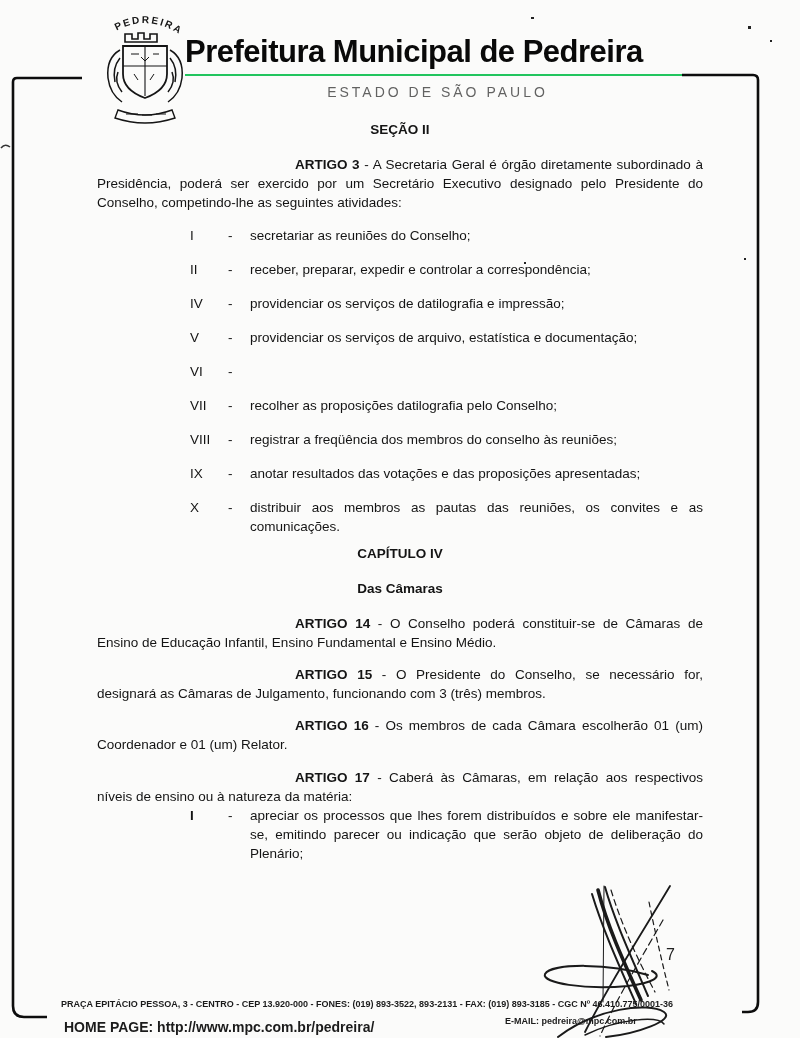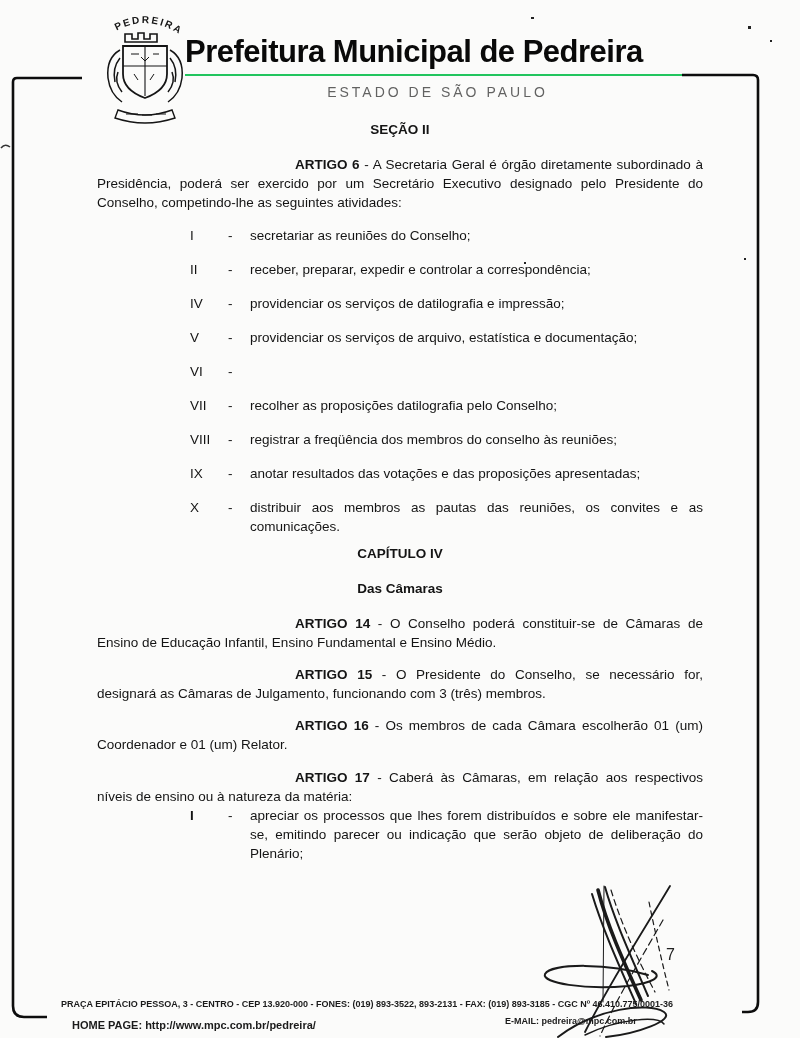--- a/index.html
+++ b/index.html
@@ -34,22 +34,22 @@
   .li-text{flex:1;text-align:justify;}
   .chapter-gap{margin-top:8px;}
   .tight{margin-bottom:8px;}
   
   .page-number{position:absolute;left:666px;top:946px;font-size:16px;color:#222;}
   .footer-line1{
     position:absolute;left:61px;top:999px;width:700px;
     font-size:9px;font-weight:700;white-space:nowrap;color:#1b1b1b;
   }
   .footer-line2a{
-    position:absolute;left:72px;top:1019px;
-    font-size:11px;font-weight:700;white-space:nowrap;color:#1b1b1b;
+    position:absolute;left:64px;top:1019px;
+    font-size:14px;font-weight:700;white-space:nowrap;color:#1b1b1b;
   }
   .footer-line2b{
     position:absolute;left:505px;top:1016px;
     font-size:9px;font-weight:700;white-space:nowrap;color:#1b1b1b;
   }
   
   .overlay{position:absolute;inset:0;width:800px;height:1038px;pointer-events:none;}
 </style>
 </head>
 <body>
@@ -79,21 +79,21 @@
 
   <div class="masthead">
     <div class="masthead-title">Prefeitura Municipal de Pedreira</div>
     <div class="masthead-sub">ESTADO DE SÃO PAULO</div>
   </div>
 
   <div class="content">
 
     <div class="heading">SEÇÃO II</div>
 
-    <p class="para"><b>ARTIGO 6</b> <span>- A Secretaria Geral é órgão diretamente subordinado à Presidência, poderá ser exercido por um Secretário Executivo designado pelo Presidente do Conselho, competindo-lhe as seguintes atividades:</span></p>
+    <p class="para"><b>ARTIGO 3</b> <span>- A Secretaria Geral é órgão diretamente subordinado à Presidência, poderá ser exercido por um Secretário Executivo designado pelo Presidente do Conselho, competindo-lhe as seguintes atividades:</span></p>
 
     <div class="roman-list">
       <div class="li-row">
         <span class="li-num">I</span>
           <span class="li-dash">-</span>
           <span class="li-text">secretariar as reuniões do Conselho;</span>
       </div>
       <div class="li-row">
         <span class="li-num">II</span>
           <span class="li-dash">-</span>

